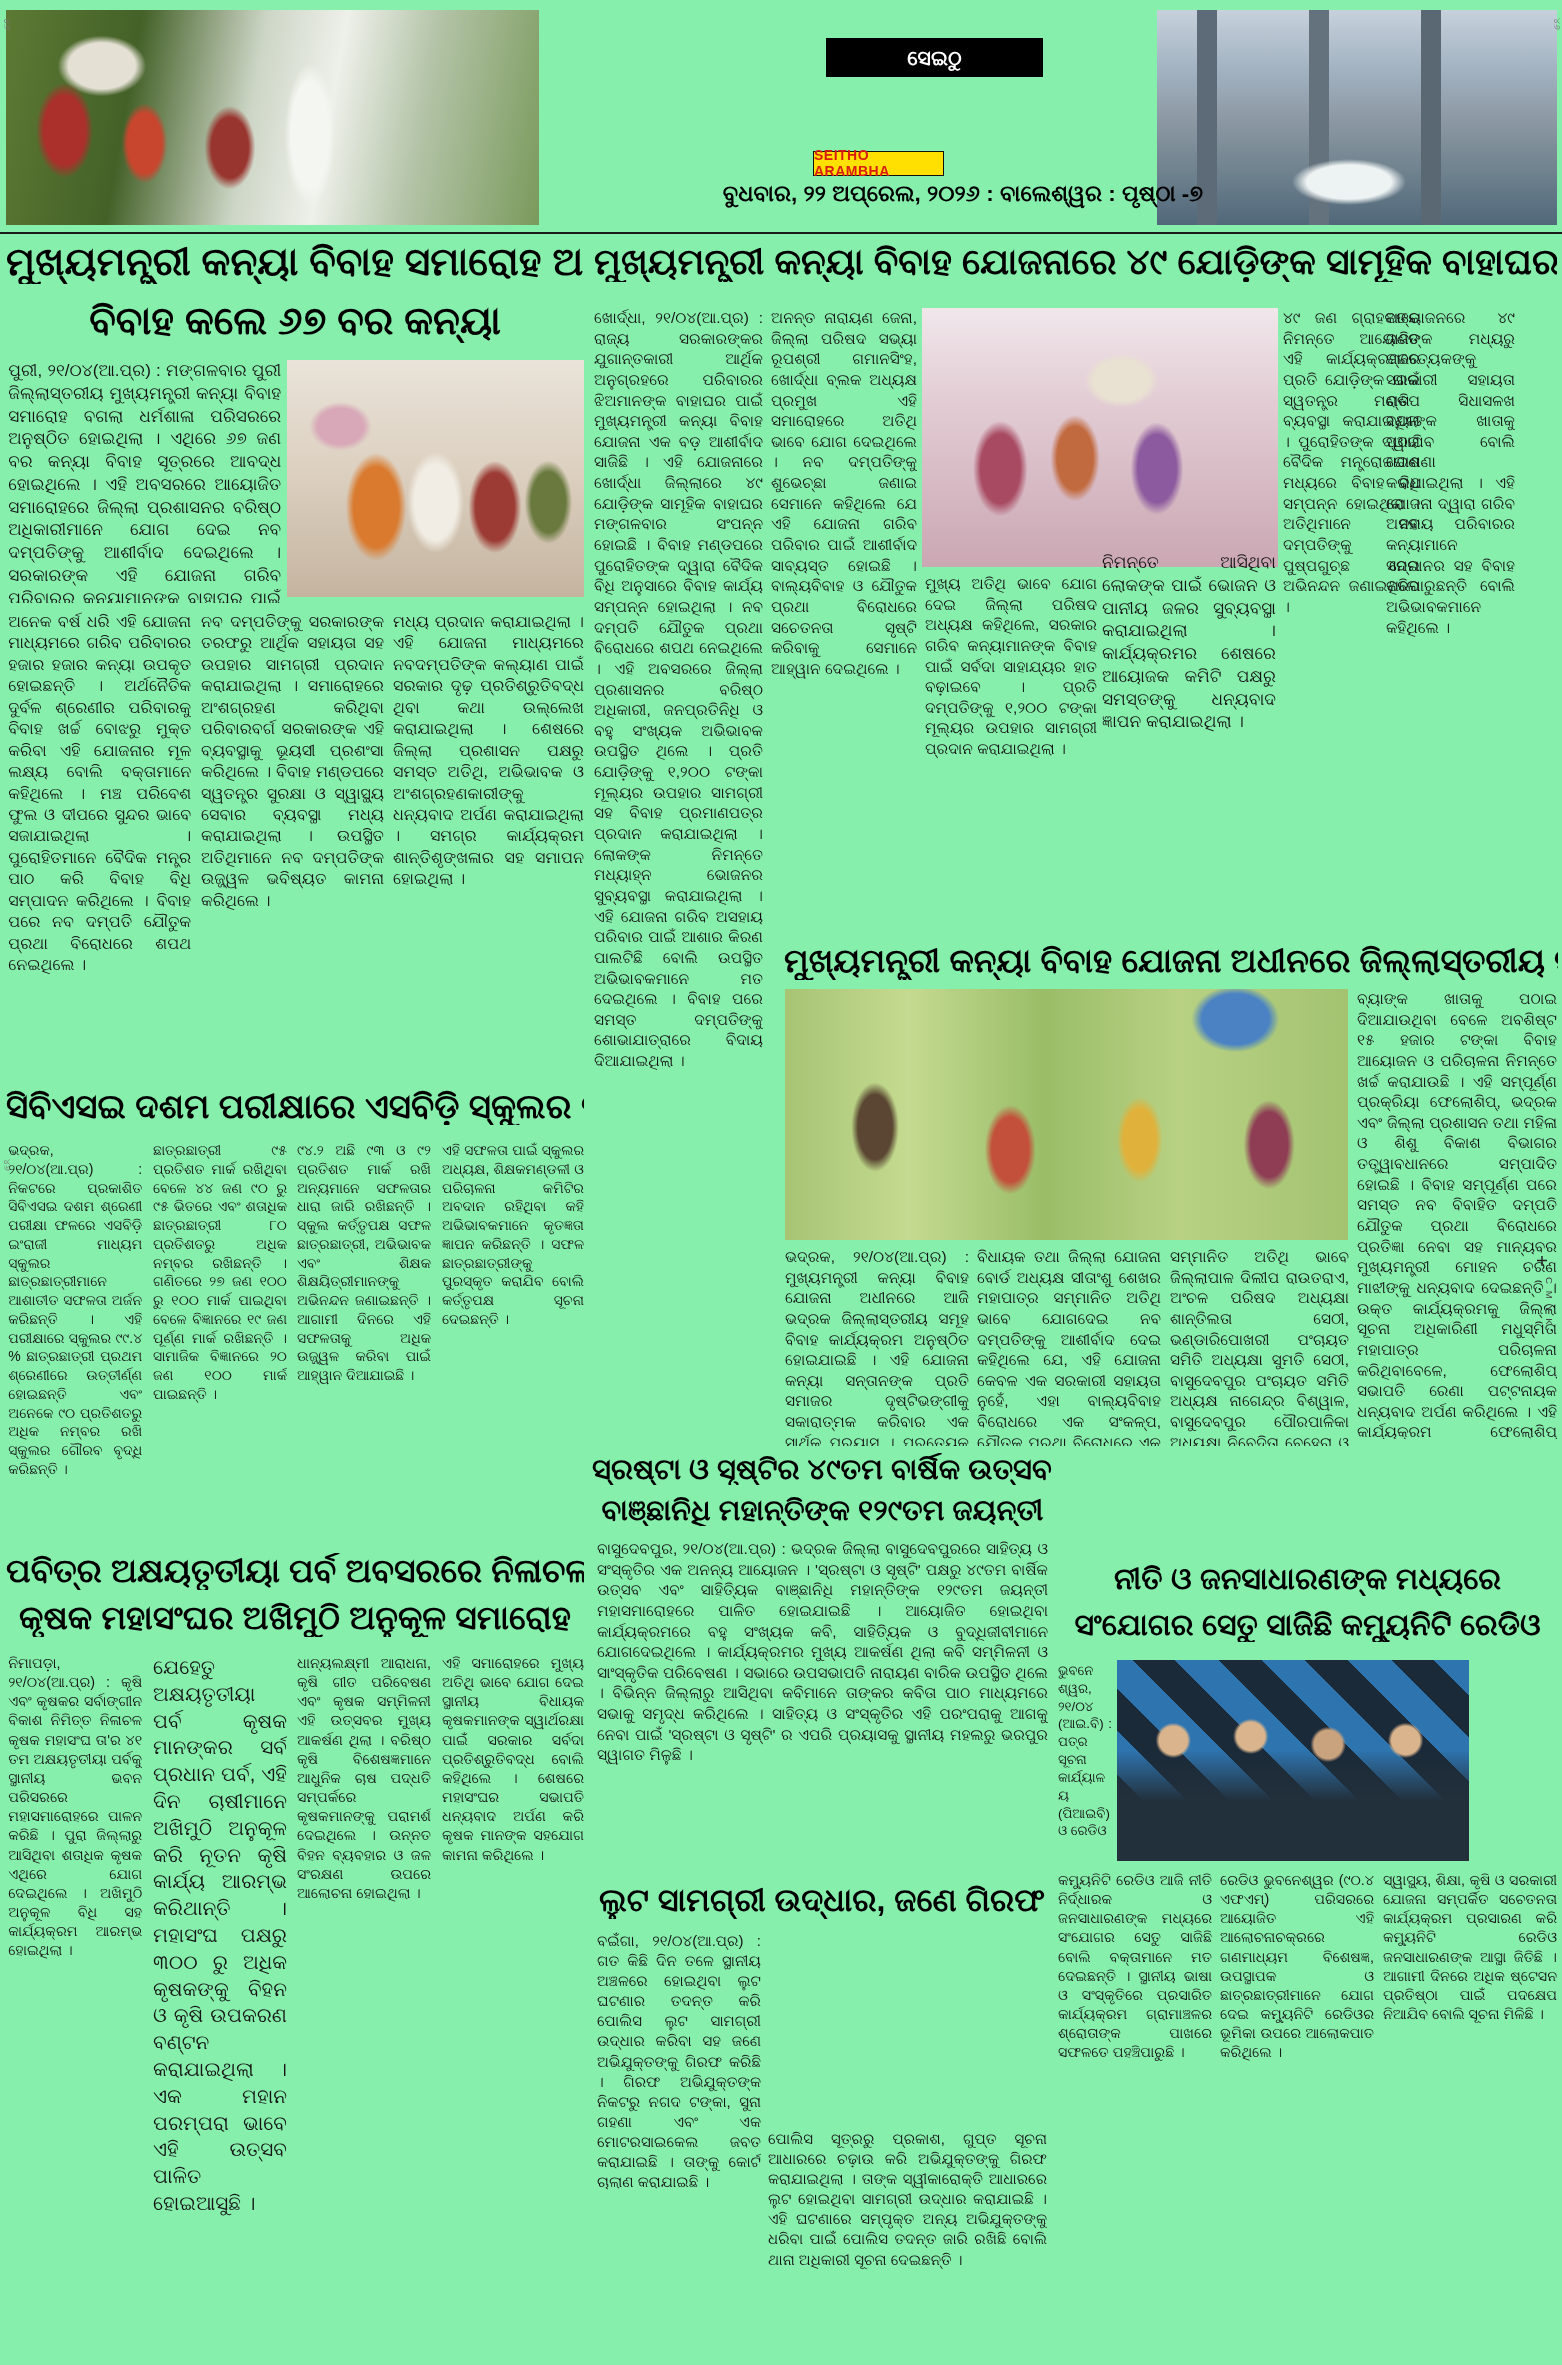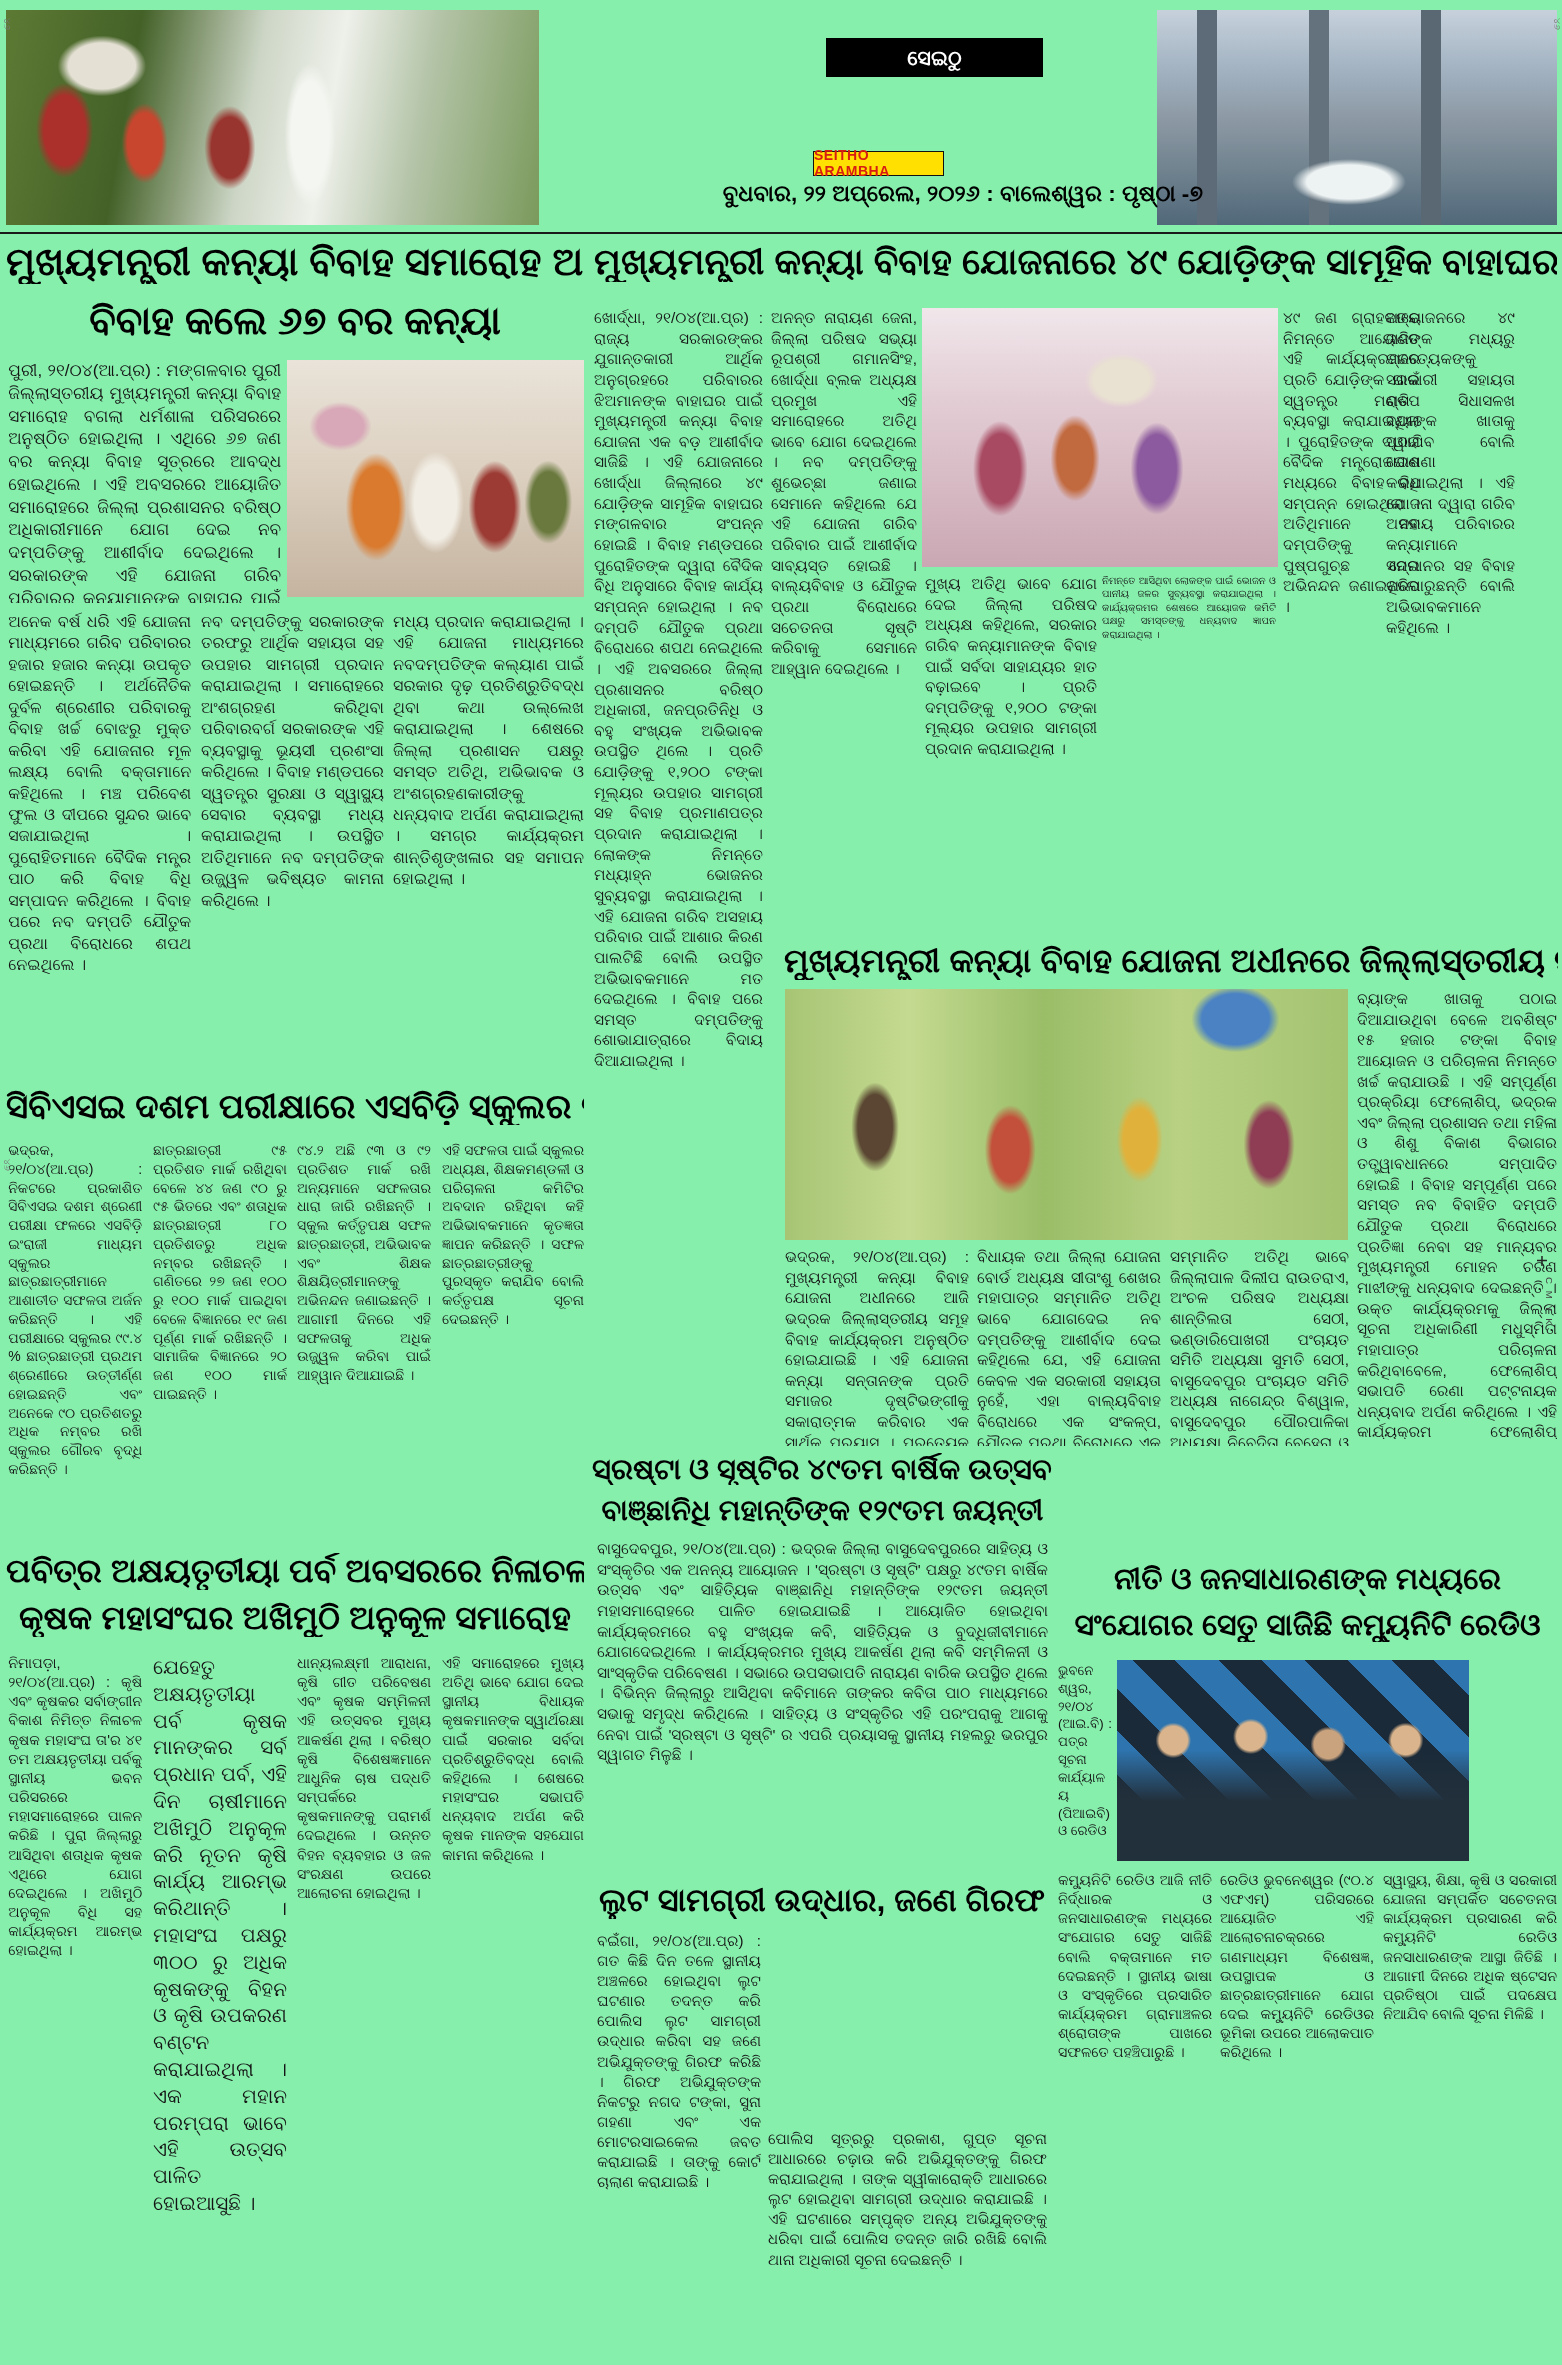--- a/index.html
+++ b/index.html
@@ -90,21 +90,21 @@
   <div class="col" style="left:201px;top:611px;width:183px;height:460px;font-size:16px;">ନବ ଦମ୍ପତିଙ୍କୁ ସରକାରଙ୍କ ତରଫରୁ ଆର୍ଥିକ ସହାୟତା ସହ ଉପହାର ସାମଗ୍ରୀ ପ୍ରଦାନ କରାଯାଇଥିଲା । ସମାରୋହରେ ଅଂଶଗ୍ରହଣ କରିଥିବା ପରିବାରବର୍ଗ ସରକାରଙ୍କ ଏହି ବ୍ୟବସ୍ଥାକୁ ଭୂୟସୀ ପ୍ରଶଂସା କରିଥିଲେ । ବିବାହ ମଣ୍ଡପରେ ସ୍ୱତନ୍ତ୍ର ସୁରକ୍ଷା ଓ ସ୍ୱାସ୍ଥ୍ୟ ସେବାର ବ୍ୟବସ୍ଥା ମଧ୍ୟ କରାଯାଇଥିଲା । ଉପସ୍ଥିତ ଅତିଥିମାନେ ନବ ଦମ୍ପତିଙ୍କ ଉଜ୍ଜ୍ୱଳ ଭବିଷ୍ୟତ କାମନା କରିଥିଲେ ।</div>
   <div class="col" style="left:393px;top:611px;width:191px;height:460px;font-size:16px;">ମଧ୍ୟ ପ୍ରଦାନ କରାଯାଇଥିଲା । ଏହି ଯୋଜନା ମାଧ୍ୟମରେ ନବଦମ୍ପତିଙ୍କ କଲ୍ୟାଣ ପାଇଁ ସରକାର ଦୃଢ଼ ପ୍ରତିଶ୍ରୁତିବଦ୍ଧ ଥିବା କଥା ଉଲ୍ଲେଖ କରାଯାଇଥିଲା । ଶେଷରେ ଜିଲ୍ଲା ପ୍ରଶାସନ ପକ୍ଷରୁ ସମସ୍ତ ଅତିଥି, ଅଭିଭାବକ ଓ ଅଂଶଗ୍ରହଣକାରୀଙ୍କୁ ଧନ୍ୟବାଦ ଅର୍ପଣ କରାଯାଇଥିଲା । ସମଗ୍ର କାର୍ଯ୍ୟକ୍ରମ ଶାନ୍ତିଶୃଙ୍ଖଳାର ସହ ସମାପନ ହୋଇଥିଲା ।</div>
 
   <div class="hl" style="left:594px;top:242px;width:963px;font-size:36px;">ମୁଖ୍ୟମନ୍ତ୍ରୀ କନ୍ୟା ବିବାହ ଯୋଜନାରେ ୪୯ ଯୋଡ଼ିଙ୍କ ସାମୂହିକ ବାହାଘର ସଂପନ୍ନ</div>
   <div class="ph ph-garland" style="left:922px;top:308px;width:356px;height:259px;"></div>
   <div class="col" style="left:594px;top:308px;width:169px;height:1131px;font-size:15.4px;">ଖୋର୍ଦ୍ଧା, ୨୧/୦୪(ଆ.ପ୍ର) : ରାଜ୍ୟ ସରକାରଙ୍କର ଯୁଗାନ୍ତକାରୀ ଆର୍ଥିକ ଅନୁଗ୍ରହରେ ପରିବାରର ଝିଅମାନଙ୍କ ବାହାଘର ପାଇଁ ମୁଖ୍ୟମନ୍ତ୍ରୀ କନ୍ୟା ବିବାହ ଯୋଜନା ଏକ ବଡ଼ ଆଶୀର୍ବାଦ ସାଜିଛି । ଏହି ଯୋଜନାରେ ଖୋର୍ଦ୍ଧା ଜିଲ୍ଲାରେ ୪୯ ଯୋଡ଼ିଙ୍କ ସାମୂହିକ ବାହାଘର ମଙ୍ଗଳବାର ସଂପନ୍ନ ହୋଇଛି । ବିବାହ ମଣ୍ଡପରେ ପୁରୋହିତଙ୍କ ଦ୍ୱାରା ବୈଦିକ ବିଧି ଅନୁସାରେ ବିବାହ କାର୍ଯ୍ୟ ସମ୍ପନ୍ନ ହୋଇଥିଲା । ନବ ଦମ୍ପତି ଯୌତୁକ ପ୍ରଥା ବିରୋଧରେ ଶପଥ ନେଇଥିଲେ । ଏହି ଅବସରରେ ଜିଲ୍ଲା ପ୍ରଶାସନର ବରିଷ୍ଠ ଅଧିକାରୀ, ଜନପ୍ରତିନିଧି ଓ ବହୁ ସଂଖ୍ୟକ ଅଭିଭାବକ ଉପସ୍ଥିତ ଥିଲେ । ପ୍ରତି ଯୋଡ଼ିଙ୍କୁ ୧,୨୦୦ ଟଙ୍କା ମୂଲ୍ୟର ଉପହାର ସାମଗ୍ରୀ ସହ ବିବାହ ପ୍ରମାଣପତ୍ର ପ୍ରଦାନ କରାଯାଇଥିଲା । ଲୋକଙ୍କ ନିମନ୍ତେ ମଧ୍ୟାହ୍ନ ଭୋଜନର ସୁବ୍ୟବସ୍ଥା କରାଯାଇଥିଲା । ଏହି ଯୋଜନା ଗରିବ ଅସହାୟ ପରିବାର ପାଇଁ ଆଶାର କିରଣ ପାଲଟିଛି ବୋଲି ଉପସ୍ଥିତ ଅଭିଭାବକମାନେ ମତ ଦେଇଥିଲେ । ବିବାହ ପରେ ସମସ୍ତ ଦମ୍ପତିଙ୍କୁ ଶୋଭାଯାତ୍ରାରେ ବିଦାୟ ଦିଆଯାଇଥିଲା ।</div>
   <div class="col" style="left:771px;top:308px;width:146px;height:617px;font-size:15.4px;">ଅନନ୍ତ ନାରାୟଣ ଜେନା, ଜିଲ୍ଲା ପରିଷଦ ସଭ୍ୟା ରୂପଶ୍ରୀ ଗମାନସିଂହ, ଖୋର୍ଦ୍ଧା ବ୍ଲକ ଅଧ୍ୟକ୍ଷ ପ୍ରମୁଖ ଏହି ସମାରୋହରେ ଅତିଥି ଭାବେ ଯୋଗ ଦେଇଥିଲେ । ନବ ଦମ୍ପତିଙ୍କୁ ଶୁଭେଚ୍ଛା ଜଣାଇ ସେମାନେ କହିଥିଲେ ଯେ ଏହି ଯୋଜନା ଗରିବ ପରିବାର ପାଇଁ ଆଶୀର୍ବାଦ ସାବ୍ୟସ୍ତ ହୋଇଛି । ବାଲ୍ୟବିବାହ ଓ ଯୌତୁକ ପ୍ରଥା ବିରୋଧରେ ସଚେତନତା ସୃଷ୍ଟି କରିବାକୁ ସେମାନେ ଆହ୍ୱାନ ଦେଇଥିଲେ ।</div>
   <div class="col" style="left:1283px;top:308px;width:137px;height:617px;font-size:15.4px;">୪୯ ଜଣ ଗ୍ରାହକଙ୍କ ନିମନ୍ତେ ଆୟୋଜିତ ଏହି କାର୍ଯ୍ୟକ୍ରମରେ ପ୍ରତି ଯୋଡ଼ିଙ୍କ ପାଇଁ ସ୍ୱତନ୍ତ୍ର ମଣ୍ଡପ ବ୍ୟବସ୍ଥା କରାଯାଇଥିଲା । ପୁରୋହିତଙ୍କ ଦ୍ୱାରା ବୈଦିକ ମନ୍ତ୍ରୋଚ୍ଚାରଣ ମଧ୍ୟରେ ବିବାହ ବିଧି ସମ୍ପନ୍ନ ହୋଇଥିଲା । ଅତିଥିମାନେ ନବ ଦମ୍ପତିଙ୍କୁ ପୁଷ୍ପଗୁଚ୍ଛ ଦେଇ ଅଭିନନ୍ଦନ ଜଣାଇଥିଲେ ।</div>
   <div class="col" style="left:1386px;top:308px;width:129px;height:617px;font-size:15.4px;">ଆୟୋଜନରେ ୪୯ ଜଣଙ୍କ ମଧ୍ୟରୁ ପ୍ରତ୍ୟେକଙ୍କୁ ସରକାରୀ ସହାୟତା ରାଶି ସିଧାସଳଖ ବ୍ୟାଙ୍କ ଖାତାକୁ ପଠାଯିବ ବୋଲି ଘୋଷଣା କରାଯାଇଥିଲା । ଏହି ଯୋଜନା ଦ୍ୱାରା ଗରିବ ଅସହାୟ ପରିବାରର କନ୍ୟାମାନେ ସମ୍ମାନର ସହ ବିବାହ କରିପାରୁଛନ୍ତି ବୋଲି ଅଭିଭାବକମାନେ କହିଥିଲେ ।</div>
   <div class="col" style="left:925px;top:574px;width:172px;height:351px;font-size:15.4px;">ମୁଖ୍ୟ ଅତିଥି ଭାବେ ଯୋଗ ଦେଇ ଜିଲ୍ଲା ପରିଷଦ ଅଧ୍ୟକ୍ଷ କହିଥିଲେ, ସରକାର ଗରିବ କନ୍ୟାମାନଙ୍କ ବିବାହ ପାଇଁ ସର୍ବଦା ସାହାଯ୍ୟର ହାତ ବଢ଼ାଇବେ । ପ୍ରତି ଦମ୍ପତିଙ୍କୁ ୧,୨୦୦ ଟଙ୍କା ମୂଲ୍ୟର ଉପହାର ସାମଗ୍ରୀ ପ୍ରଦାନ କରାଯାଇଥିଲା ।</div>
-  <div class="col" style="left:1102px;top:574px;width:174px;height:351px;font-size:10px;">ନିମନ୍ତେ ଆସିଥିବା ଲୋକଙ୍କ ପାଇଁ ଭୋଜନ ଓ ପାନୀୟ ଜଳର ସୁବ୍ୟବସ୍ଥା କରାଯାଇଥିଲା । କାର୍ଯ୍ୟକ୍ରମର ଶେଷରେ ଆୟୋଜକ କମିଟି ପକ୍ଷରୁ ସମସ୍ତଙ୍କୁ ଧନ୍ୟବାଦ ଜ୍ଞାପନ କରାଯାଇଥିଲା ।</div>
+  <div class="col" style="left:1102px;top:552px;width:174px;height:351px;font-size:17px;">ନିମନ୍ତେ ଆସିଥିବା ଲୋକଙ୍କ ପାଇଁ ଭୋଜନ ଓ ପାନୀୟ ଜଳର ସୁବ୍ୟବସ୍ଥା କରାଯାଇଥିଲା । କାର୍ଯ୍ୟକ୍ରମର ଶେଷରେ ଆୟୋଜକ କମିଟି ପକ୍ଷରୁ ସମସ୍ତଙ୍କୁ ଧନ୍ୟବାଦ ଜ୍ଞାପନ କରାଯାଇଥିଲା ।</div>
 
   <div class="hl" style="left:784px;top:943px;width:774px;font-size:33px;">ମୁଖ୍ୟମନ୍ତ୍ରୀ କନ୍ୟା ବିବାହ ଯୋଜନା ଅଧୀନରେ ଜିଲ୍ଲାସ୍ତରୀୟ ସମୂହ ବିବାହ କାର୍ଯ୍ୟକ୍ରମ</div>
   <div class="ph ph-crowns" style="left:785px;top:989px;width:563px;height:251px;"></div>
   <div class="col" style="left:1357px;top:989px;width:200px;height:450px;font-size:15.4px;">ବ୍ୟାଙ୍କ ଖାତାକୁ ପଠାଇ ଦିଆଯାଉଥିବା ବେଳେ ଅବଶିଷ୍ଟ ୧୫ ହଜାର ଟଙ୍କା ବିବାହ ଆୟୋଜନ ଓ ପରିଚାଳନା ନିମନ୍ତେ ଖର୍ଚ୍ଚ କରାଯାଉଛି । ଏହି ସମ୍ପୂର୍ଣ୍ଣ ପ୍ରକ୍ରିୟା ଫେଲୋଶିପ୍, ଭଦ୍ରକ ଏବଂ ଜିଲ୍ଲା ପ୍ରଶାସନ ତଥା ମହିଳା ଓ ଶିଶୁ ବିକାଶ ବିଭାଗର ତତ୍ତ୍ୱାବଧାନରେ ସମ୍ପାଦିତ ହୋଇଛି । ବିବାହ ସମ୍ପୂର୍ଣ୍ଣ ପରେ ସମସ୍ତ ନବ ବିବାହିତ ଦମ୍ପତି ଯୌତୁକ ପ୍ରଥା ବିରୋଧରେ ପ୍ରତିଜ୍ଞା ନେବା ସହ ମାନ୍ୟବର ମୁଖ୍ୟମନ୍ତ୍ରୀ ମୋହନ ଚରଣ ମାଝୀଙ୍କୁ ଧନ୍ୟବାଦ ଦେଇଛନ୍ତି । ଉକ୍ତ କାର୍ଯ୍ୟକ୍ରମକୁ ଜିଲ୍ଲା ସୂଚନା ଅଧିକାରିଣୀ ମଧୁସ୍ମିତା ମହାପାତ୍ର ପରିଚାଳନା କରିଥିବାବେଳେ, ଫେଲୋଶିପ୍ ସଭାପତି ରେଣା ପଟ୍ଟନାୟକ ଧନ୍ୟବାଦ ଅର୍ପଣ କରିଥିଲେ । ଏହି କାର୍ଯ୍ୟକ୍ରମ ଫେଲୋଶିପ୍ ସମ୍ପାଦକ ଲଲାଟେନ୍ଦୁ ମହାନ୍ତି, ଜିଲ୍ଲା ସମାଜ ମଙ୍ଗଳ ଅଧିକାରିଣୀ ରୂପାଲି ମିତ୍ର ଓ ଜିଲ୍ଲା ସମାଜ ମଙ୍ଗଳ କାର୍ଯ୍ୟାଳୟର କର୍ମଚାରୀମାନଙ୍କ ସହଯୋଗରେ ଅତ୍ୟନ୍ତ ଆଡ଼ମ୍ବର ସହିତ ସମାପନ ହୋଇଛି ।</div>
   <div class="col" style="left:785px;top:1247px;width:184px;height:199px;font-size:15.4px;">ଭଦ୍ରକ, ୨୧/୦୪(ଆ.ପ୍ର) : ମୁଖ୍ୟମନ୍ତ୍ରୀ କନ୍ୟା ବିବାହ ଯୋଜନା ଅଧୀନରେ ଆଜି ଭଦ୍ରକ ଜିଲ୍ଲାସ୍ତରୀୟ ସମୂହ ବିବାହ କାର୍ଯ୍ୟକ୍ରମ ଅନୁଷ୍ଠିତ ହୋଇଯାଇଛି । ଏହି ଯୋଜନା କନ୍ୟା ସନ୍ତାନଙ୍କ ପ୍ରତି ସମାଜର ଦୃଷ୍ଟିଭଙ୍ଗୀକୁ ସକାରାତ୍ମକ କରିବାର ଏକ ସାର୍ଥକ ପ୍ରୟାସ । ପ୍ରତ୍ୟେକ କନ୍ୟା ସମ୍ମାନ, ସ୍ନେହ ଓ ସୁରକ୍ଷାର ଅଧିକାରୀ ଏହି ବାର୍ତ୍ତାକୁ ସମାଜରେ ପହଂଚାଇବା ହେଉଛି ଏହି ଯୋଜନାର ମୂଳ ଉଦ୍ଦେଶ୍ୟ ।</div>
   <div class="col" style="left:977px;top:1247px;width:184px;height:199px;font-size:15.4px;">ବିଧାୟକ ତଥା ଜିଲ୍ଲା ଯୋଜନା ବୋର୍ଡ ଅଧ୍ୟକ୍ଷ ସୀତାଂଶୁ ଶେଖର ମହାପାତ୍ର ସମ୍ମାନିତ ଅତିଥି ଭାବେ ଯୋଗଦେଇ ନବ ଦମ୍ପତିଙ୍କୁ ଆଶୀର୍ବାଦ ଦେଇ କହିଥିଲେ ଯେ, ଏହି ଯୋଜନା କେବଳ ଏକ ସରକାରୀ ସହାୟତା ନୁହେଁ, ଏହା ବାଲ୍ୟବିବାହ ବିରୋଧରେ ଏକ ସଂକଳ୍ପ, ଯୌତୁକ ପ୍ରଥା ବିରୋଧରେ ଏକ ସାମାଜିକ ସନ୍ଦେଶ ଓ କନ୍ୟାମାନଙ୍କ ସମ୍ମାନକୁ ସୁନିଶ୍ଚିତ କରିବାର ଏକ ଦୃଢ଼ ପଦକ୍ଷେପ ।</div>
   <div class="col" style="left:1170px;top:1247px;width:179px;height:199px;font-size:15.4px;">ସମ୍ମାନିତ ଅତିଥି ଭାବେ ଜିଲ୍ଲାପାଳ ଦିଲୀପ ରାଉତରାଏ, ଅଂଚଳ ପରିଷଦ ଅଧ୍ୟକ୍ଷା ଶାନ୍ତିଲତା ସେଠୀ, ଭଣ୍ଡାରିପୋଖରୀ ପଂଚାୟତ ସମିତି ଅଧ୍ୟକ୍ଷା ସୁମତି ସେଠୀ, ବାସୁଦେବପୁର ପଂଚାୟତ ସମିତି ଅଧ୍ୟକ୍ଷ ନାଗେନ୍ଦ୍ର ବିଶ୍ୱାଳ, ବାସୁଦେବପୁର ପୌରପାଳିକା ଅଧ୍ୟକ୍ଷା ନିବେଦିତା ବେହେରା ଓ ଭଦ୍ରକ ପୌରପାଳିକା ଅଧ୍ୟକ୍ଷା ଗୁଲମକି ହବିବ ଉପସ୍ଥିତ ରହିଥିଲେ ।</div>
 
   <div class="hl" style="left:6.1px;top:1087px;width:578px;font-size:34px;">ସିବିଏସଇ ଦଶମ ପରୀକ୍ଷାରେ ଏସବିଡ଼ି ସ୍କୁଲର ସଫଳତା</div>
   <div class="col" style="left:8.2px;top:1141px;width:134px;height:394px;font-size:14px;">ଭଦ୍ରକ, ୨୧/୦୪(ଆ.ପ୍ର) : ନିକଟରେ ପ୍ରକାଶିତ ସିବିଏସଇ ଦଶମ ଶ୍ରେଣୀ ପରୀକ୍ଷା ଫଳରେ ଏସବିଡ଼ି ଇଂରାଜୀ ମାଧ୍ୟମ ସ୍କୁଲର ଛାତ୍ରଛାତ୍ରୀମାନେ ଆଶାତୀତ ସଫଳତା ଅର୍ଜନ କରିଛନ୍ତି । ଏହି ପରୀକ୍ଷାରେ ସ୍କୁଲର ୯୯.୪ % ଛାତ୍ରଛାତ୍ରୀ ପ୍ରଥମ ଶ୍ରେଣୀରେ ଉତ୍ତୀର୍ଣ୍ଣ ହୋଇଛନ୍ତି ଏବଂ ଅନେକେ ୯୦ ପ୍ରତିଶତରୁ ଅଧିକ ନମ୍ବର ରଖି ସ୍କୁଲର ଗୌରବ ବୃଦ୍ଧି କରିଛନ୍ତି ।</div>

